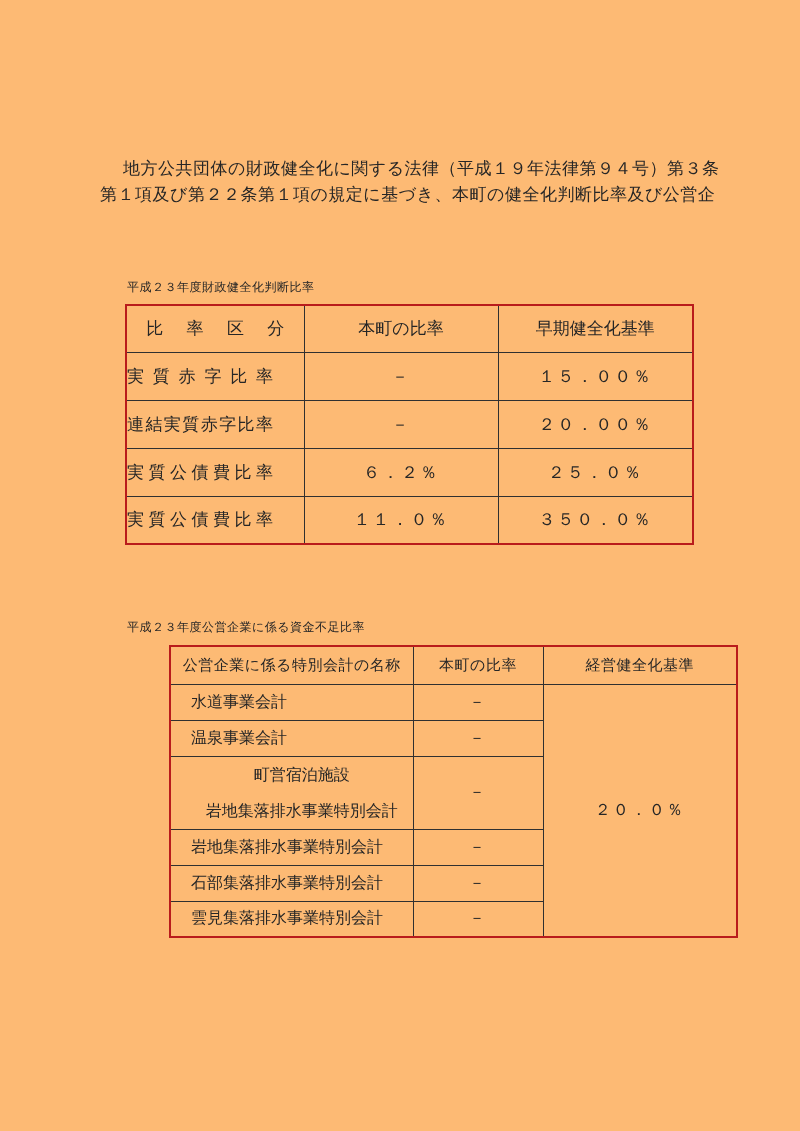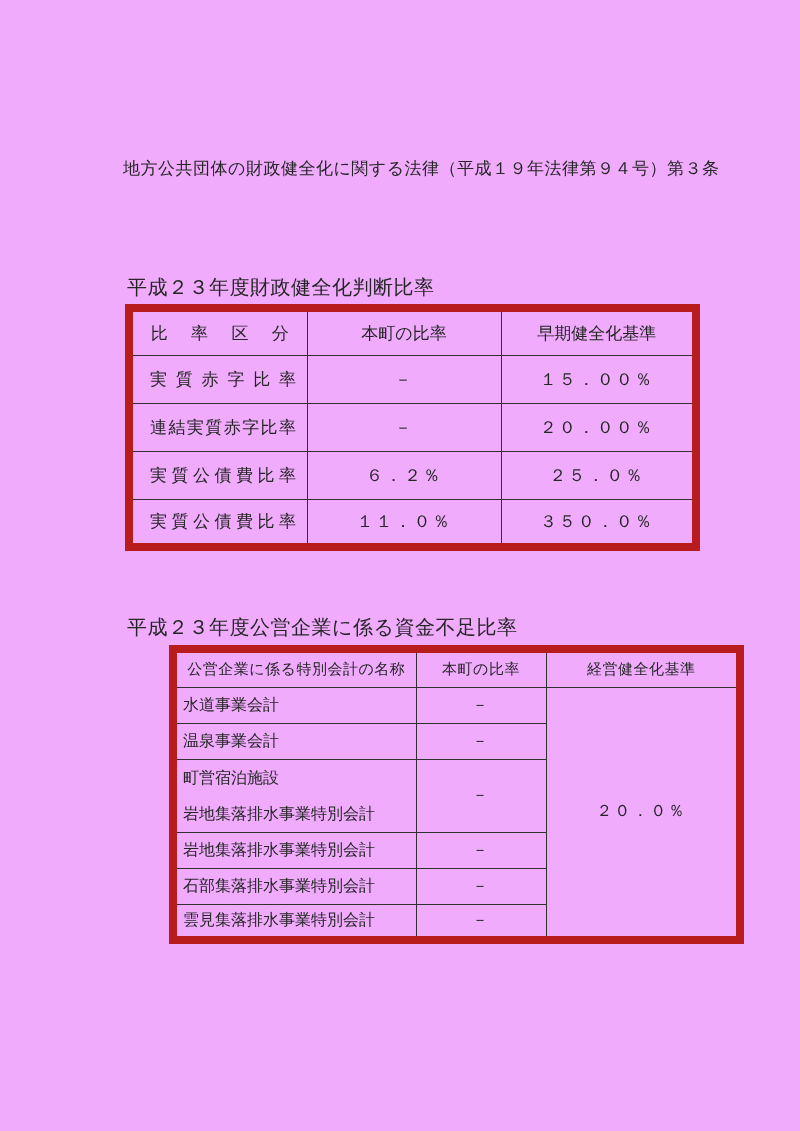--- a/index.html
+++ b/index.html
@@ -1,50 +1,50 @@
 <!DOCTYPE html>
 <html lang="ja"><head>
 <meta charset="utf-8">
 <style>
   * { margin:0; padding:0; box-sizing:border-box; }
   html,body { background:#e8e8e8; }
   .page {
     position:relative;
     width:800px; height:1131px;
     margin:0 auto;
-    background:#f0abfc;
+    background:#fdba74;
     font-family:"DejaVu Serif","Liberation Serif",serif;
     color:#262626;
     overflow:hidden;
   }
 
   
   .intro {
     position:absolute; left:100px; top:155px; width:610px;
     font-size:17px; line-height:26px;
     letter-spacing:0.5px;
     white-space:nowrap;
   }
   .intro-line.indent { padding-left:23px; }
 
   
   .section-title {
     position:absolute; left:127px;
-    font-size:20px; line-height:20px;
+    font-size:12px; line-height:20px;
     letter-spacing:0.5px;
     white-space:nowrap;
   }
   #title-1 { top:277px; }
   #title-2 { top:617px; }
 
   
   table {
     position:absolute; left:125px;
     border-collapse:collapse; table-layout:fixed;
-    border:8px solid #b91c1c;
+    border:2px solid #b91c1c;
   }
   th, td {
     border:1px solid #303030;
     font-weight:normal;
     padding:0;
     vertical-align:middle;
   }
 
   
   .dist {
@@ -53,45 +53,46 @@
     text-align-last:justify;
   }
 
   
   #table-1 { top:304px; width:567px; font-size:17px; }
   #table-1 col.c1 { width:178px; }
   #table-1 col.c2 { width:194px; }
   #table-1 col.c3 { width:195px; }
   #table-1 th { height:47px; text-align:center; }
   #table-1 td { height:48px; }
-  #table-1 td.label-cell { text-align:left; padding-left:17px; }
+  #table-1 td.label-cell { text-align:left; }
   #table-1 td.label-cell .dist { width:146px; }
   #table-1 th .dist { width:138px; }
   #table-1 td.value-cell { text-align:center; letter-spacing:2px; }
 
   
   #table-2 { top:645px; width:567px; font-size:16px;margin-left:44px; }
   #table-2 col.c1 { width:243px; }
   #table-2 col.c2 { width:130px; }
   #table-2 col.c3 { width:194px; }
   #table-2 th { height:38px; text-align:center; font-size:15px; letter-spacing:0.5px; }
   #table-2 td { height:36px; }
-  #table-2 td.label-cell { text-align:left; padding-left:6px; }
+  #table-2 td.label-cell { text-align:left; padding-left:20px; }
   #table-2 td.value-cell { text-align:center; letter-spacing:2px; }
-  #table-2 td.tall-cell { height:72px; }
+  #table-2 td.tall-cell { height:72px;text-align:center; }
   #table-2 .tall-line { height:36px; line-height:36px; }
   #table-2 td.merged-cell { text-align:center; letter-spacing:2px; }
 </style>
 </head>
 <body>
 
 <div class="page">
 
   <div class="intro">
     <div class="intro-line indent">地方公共団体の財政健全化に関する法律（平成１９年法律第９４号）第３条</div>
+    <div class="intro-line">第１項及び第２２条第１項の規定に基づき、本町の健全化判断比率及び公営企</div>
   </div>
 
   <div class="section-title" id="title-1">平成２３年度財政健全化判断比率</div>
 
   <table id="table-1">
     <colgroup>
         <col class="c1">
         <col class="c2">
         <col class="c3">
       </colgroup>

